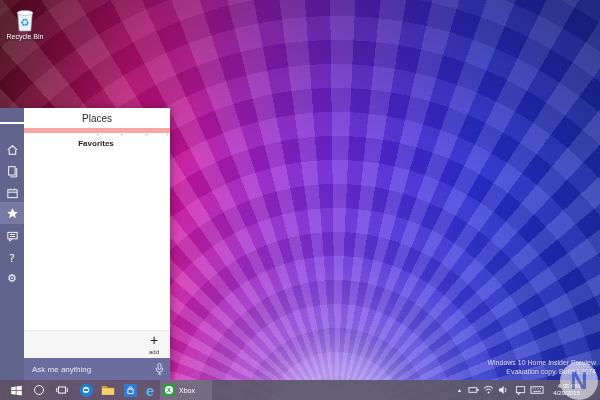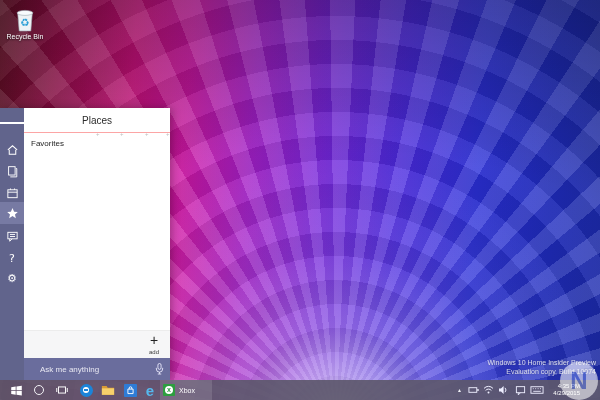--- a/index.html
+++ b/index.html
@@ -21,31 +21,31 @@
 
   
   .cortana-panel { position:absolute; left:0; top:108px; width:170px; height:272px; box-shadow:2px 0 8px rgba(0,0,0,.28); }
   .panel-sidebar { position:absolute; left:0; top:0; width:24px; height:272px; background:#61648c; }
   .sb-item { position:absolute; left:0; width:24px; height:20px; display:flex; align-items:center; justify-content:center; color:#fff; }
   .sb-item.active { background:#777aa3; height:22px; }
   .hamburger span { display:block; width:11px; height:1.6px; background:#fff; margin:1.4px 0; }
   .sb-glyph { font-size:11px; color:#fff; line-height:1; font-family:"DejaVu Sans", sans-serif; }
 
   .panel-main { position:absolute; left:24px; top:0; width:146px; height:272px; background:#fff; }
-  .panel-header { height:25px; border-bottom:1px solid #fca5a5; display:flex; align-items:center; justify-content:center; }
+  .panel-header { height:25px; border-bottom:5px solid #fca5a5; display:flex; align-items:center; justify-content:center; }
   .panel-title { font-size:10px; color:#2b2b2b; }
-  .fav-label { margin:6px 9px 0 7px; font-size:8px; font-weight:normal; color:#1f1f1f; }
+  .fav-label { margin:6px 9px 0 7px; font-size:8px; font-weight:bold; color:#1f1f1f;text-align:center; }
   .plus-mark { position:absolute; top:23px; font-size:6px; color:#bdbdbd; }
   .panel-footer { position:absolute; left:0; bottom:22px; width:146px; height:28px; background:#f6f6f7; border-top:1px solid #ececec; }
   .add-btn { position:absolute; right:4px; top:0; width:24px; height:28px; text-align:center; cursor:default; }
   .add-plus { display:block; font-size:14px; font-weight:200; color:#222; line-height:18px; }
   .add-label { display:block; font-size:6px; color:#3c3c3c; line-height:6px; }
 
   .panel-search { position:absolute; left:24px; bottom:0; width:146px; height:22px; background:#6a6d9d; display:flex; align-items:center; }
-  .search-placeholder { margin-left:16px; font-size:8px; color:#e8e8f2; flex:1; }
+  .search-placeholder { margin-left:8px; font-size:8px; color:#e8e8f2; flex:1; }
   .mic { margin-right:5px; }
 
   
   .taskbar { position:absolute; left:0; bottom:0; width:600px; height:20px; background:rgba(93,88,108,.92); z-index:5; }
   .tb-btn { position:absolute; top:0; height:20px; display:flex; align-items:center; justify-content:center; }
   .xbox-btn { left:160px; width:52px; background:rgba(255,255,255,.12); justify-content:flex-start; padding-left:3px; }
   .xbox-tile { width:12px; height:12px; background:#2d9e3f; border-radius:1px; position:relative; }
   .xbox-tile .sphere { position:absolute; left:2px; top:2px; width:8px; height:8px; background:#fff; border-radius:50%; }
   .xbox-tile .xmark { position:absolute; left:0; top:0; width:12px; height:12px; text-align:center; font-size:7px; line-height:12px; font-weight:bold; color:#2d9e3f; }
   .xbox-label { margin-left:4px; font-size:7px; color:#fff; }

